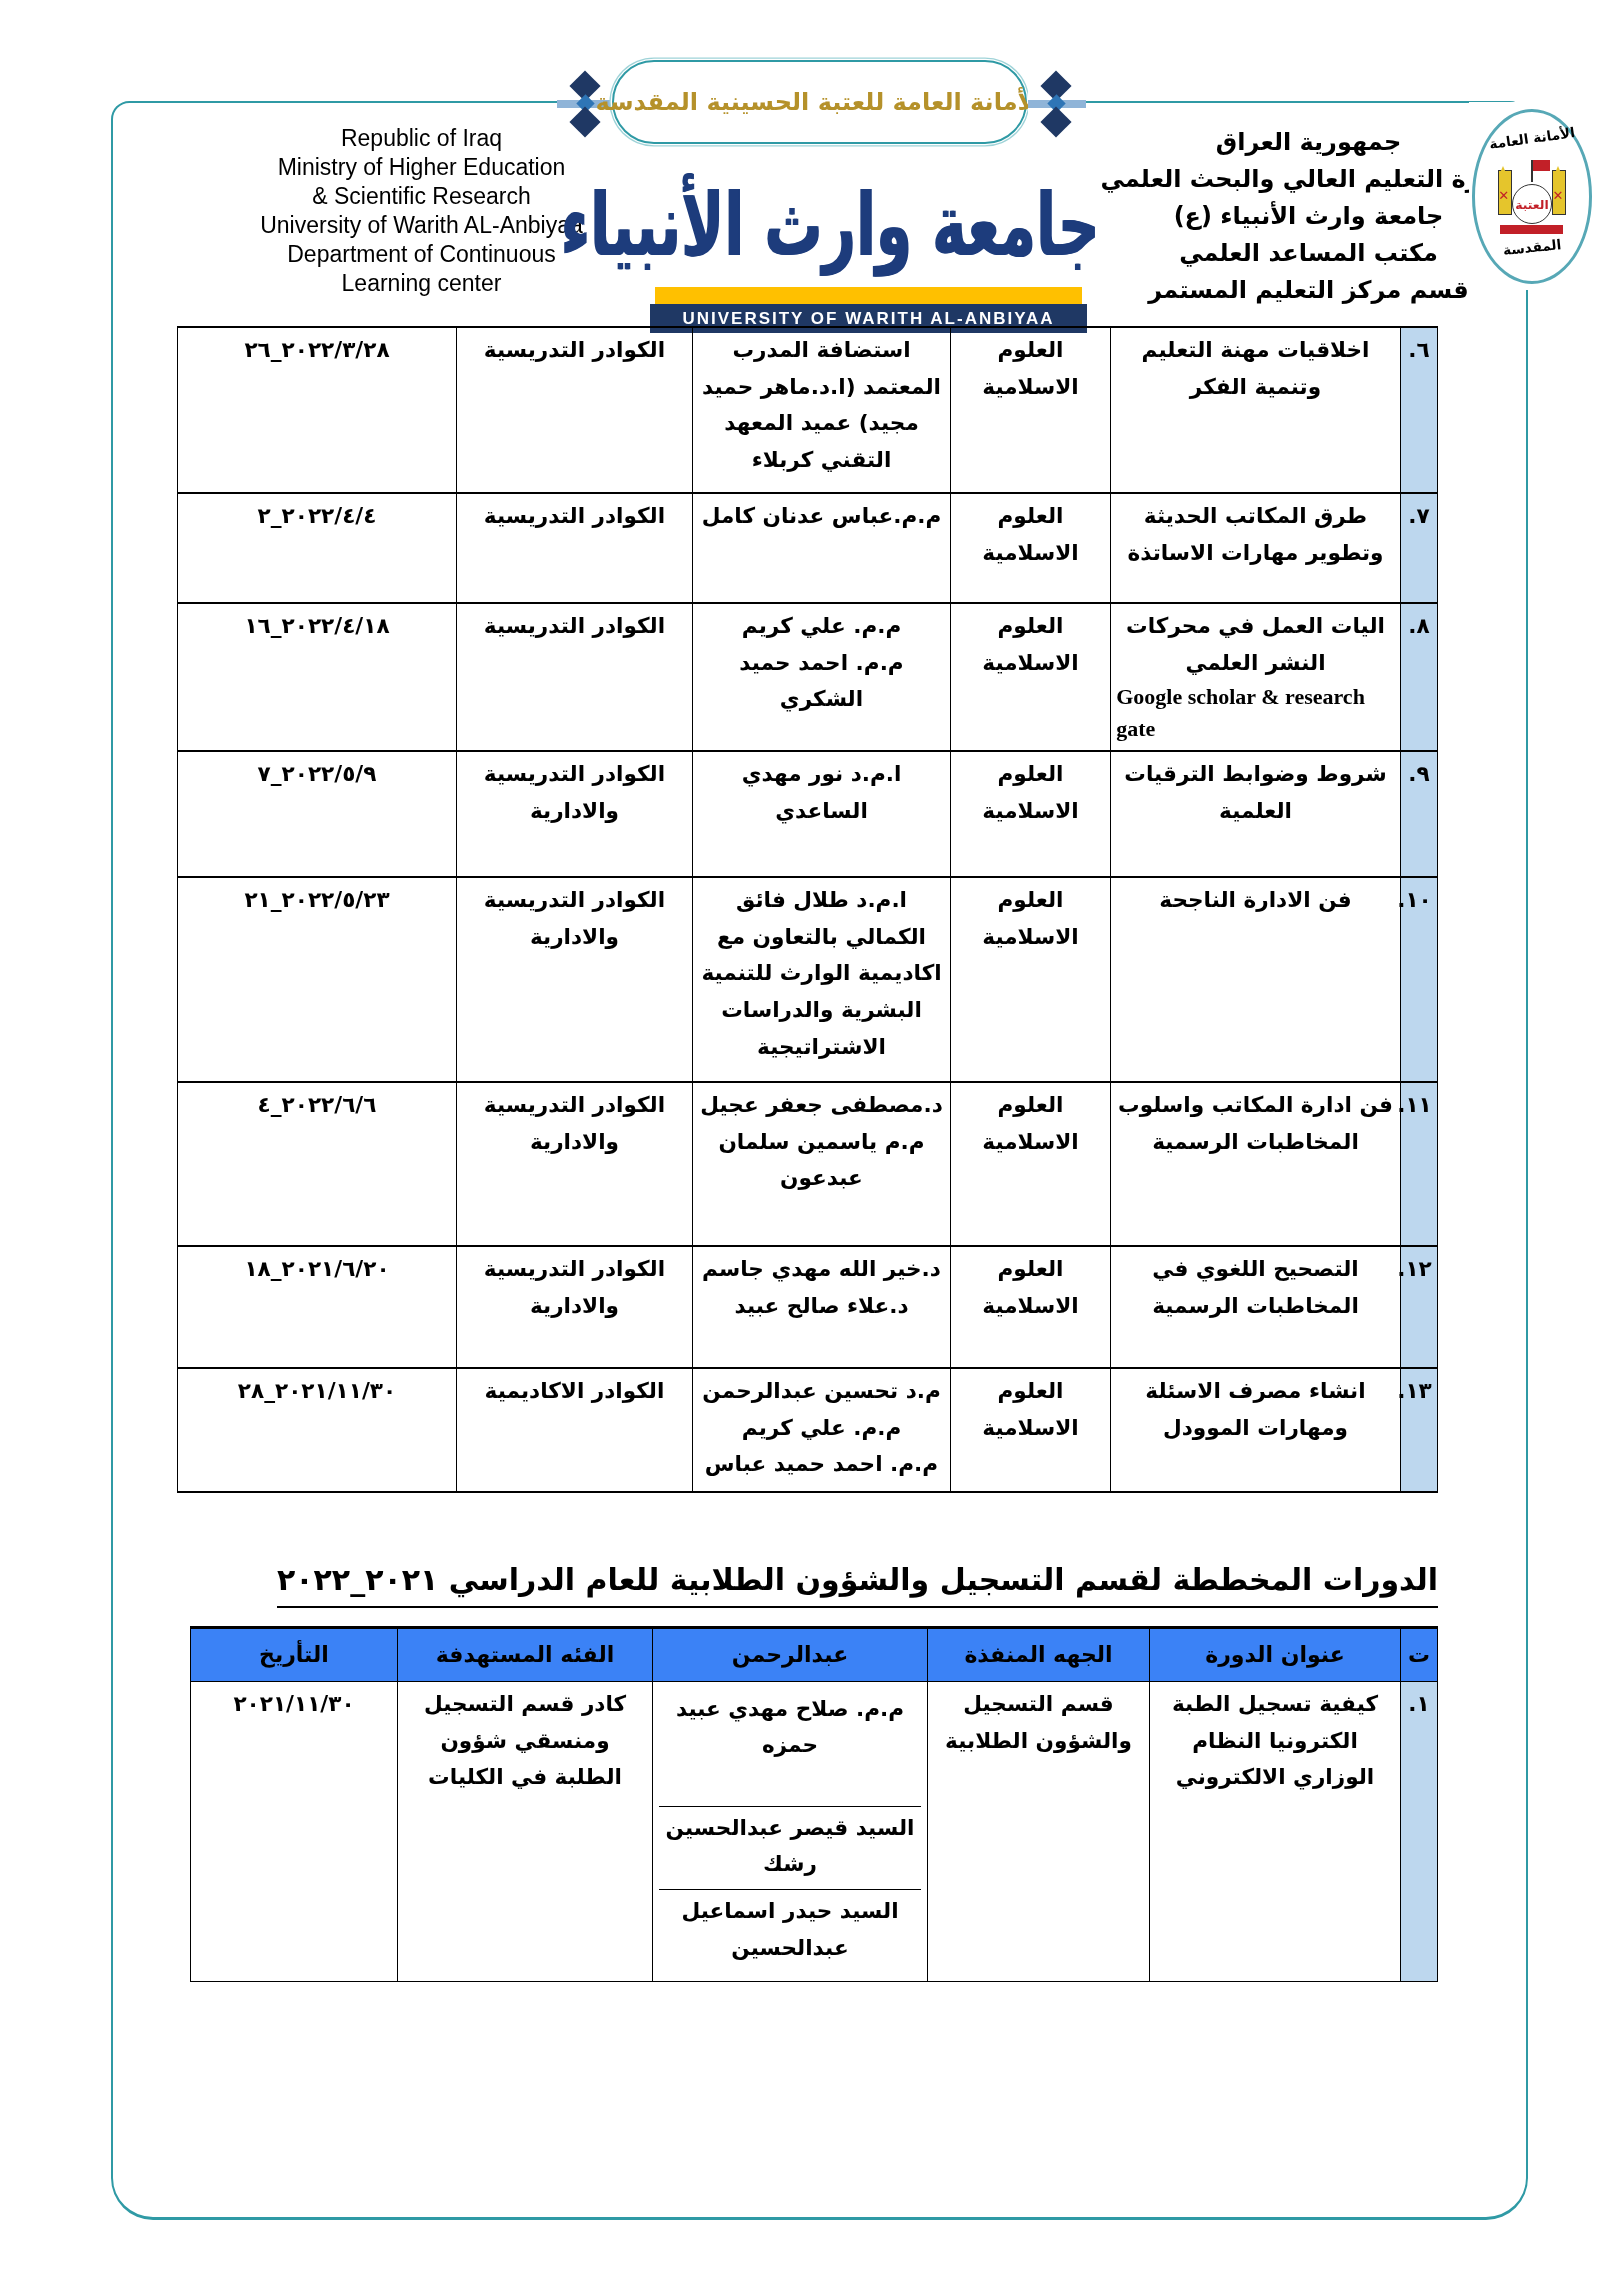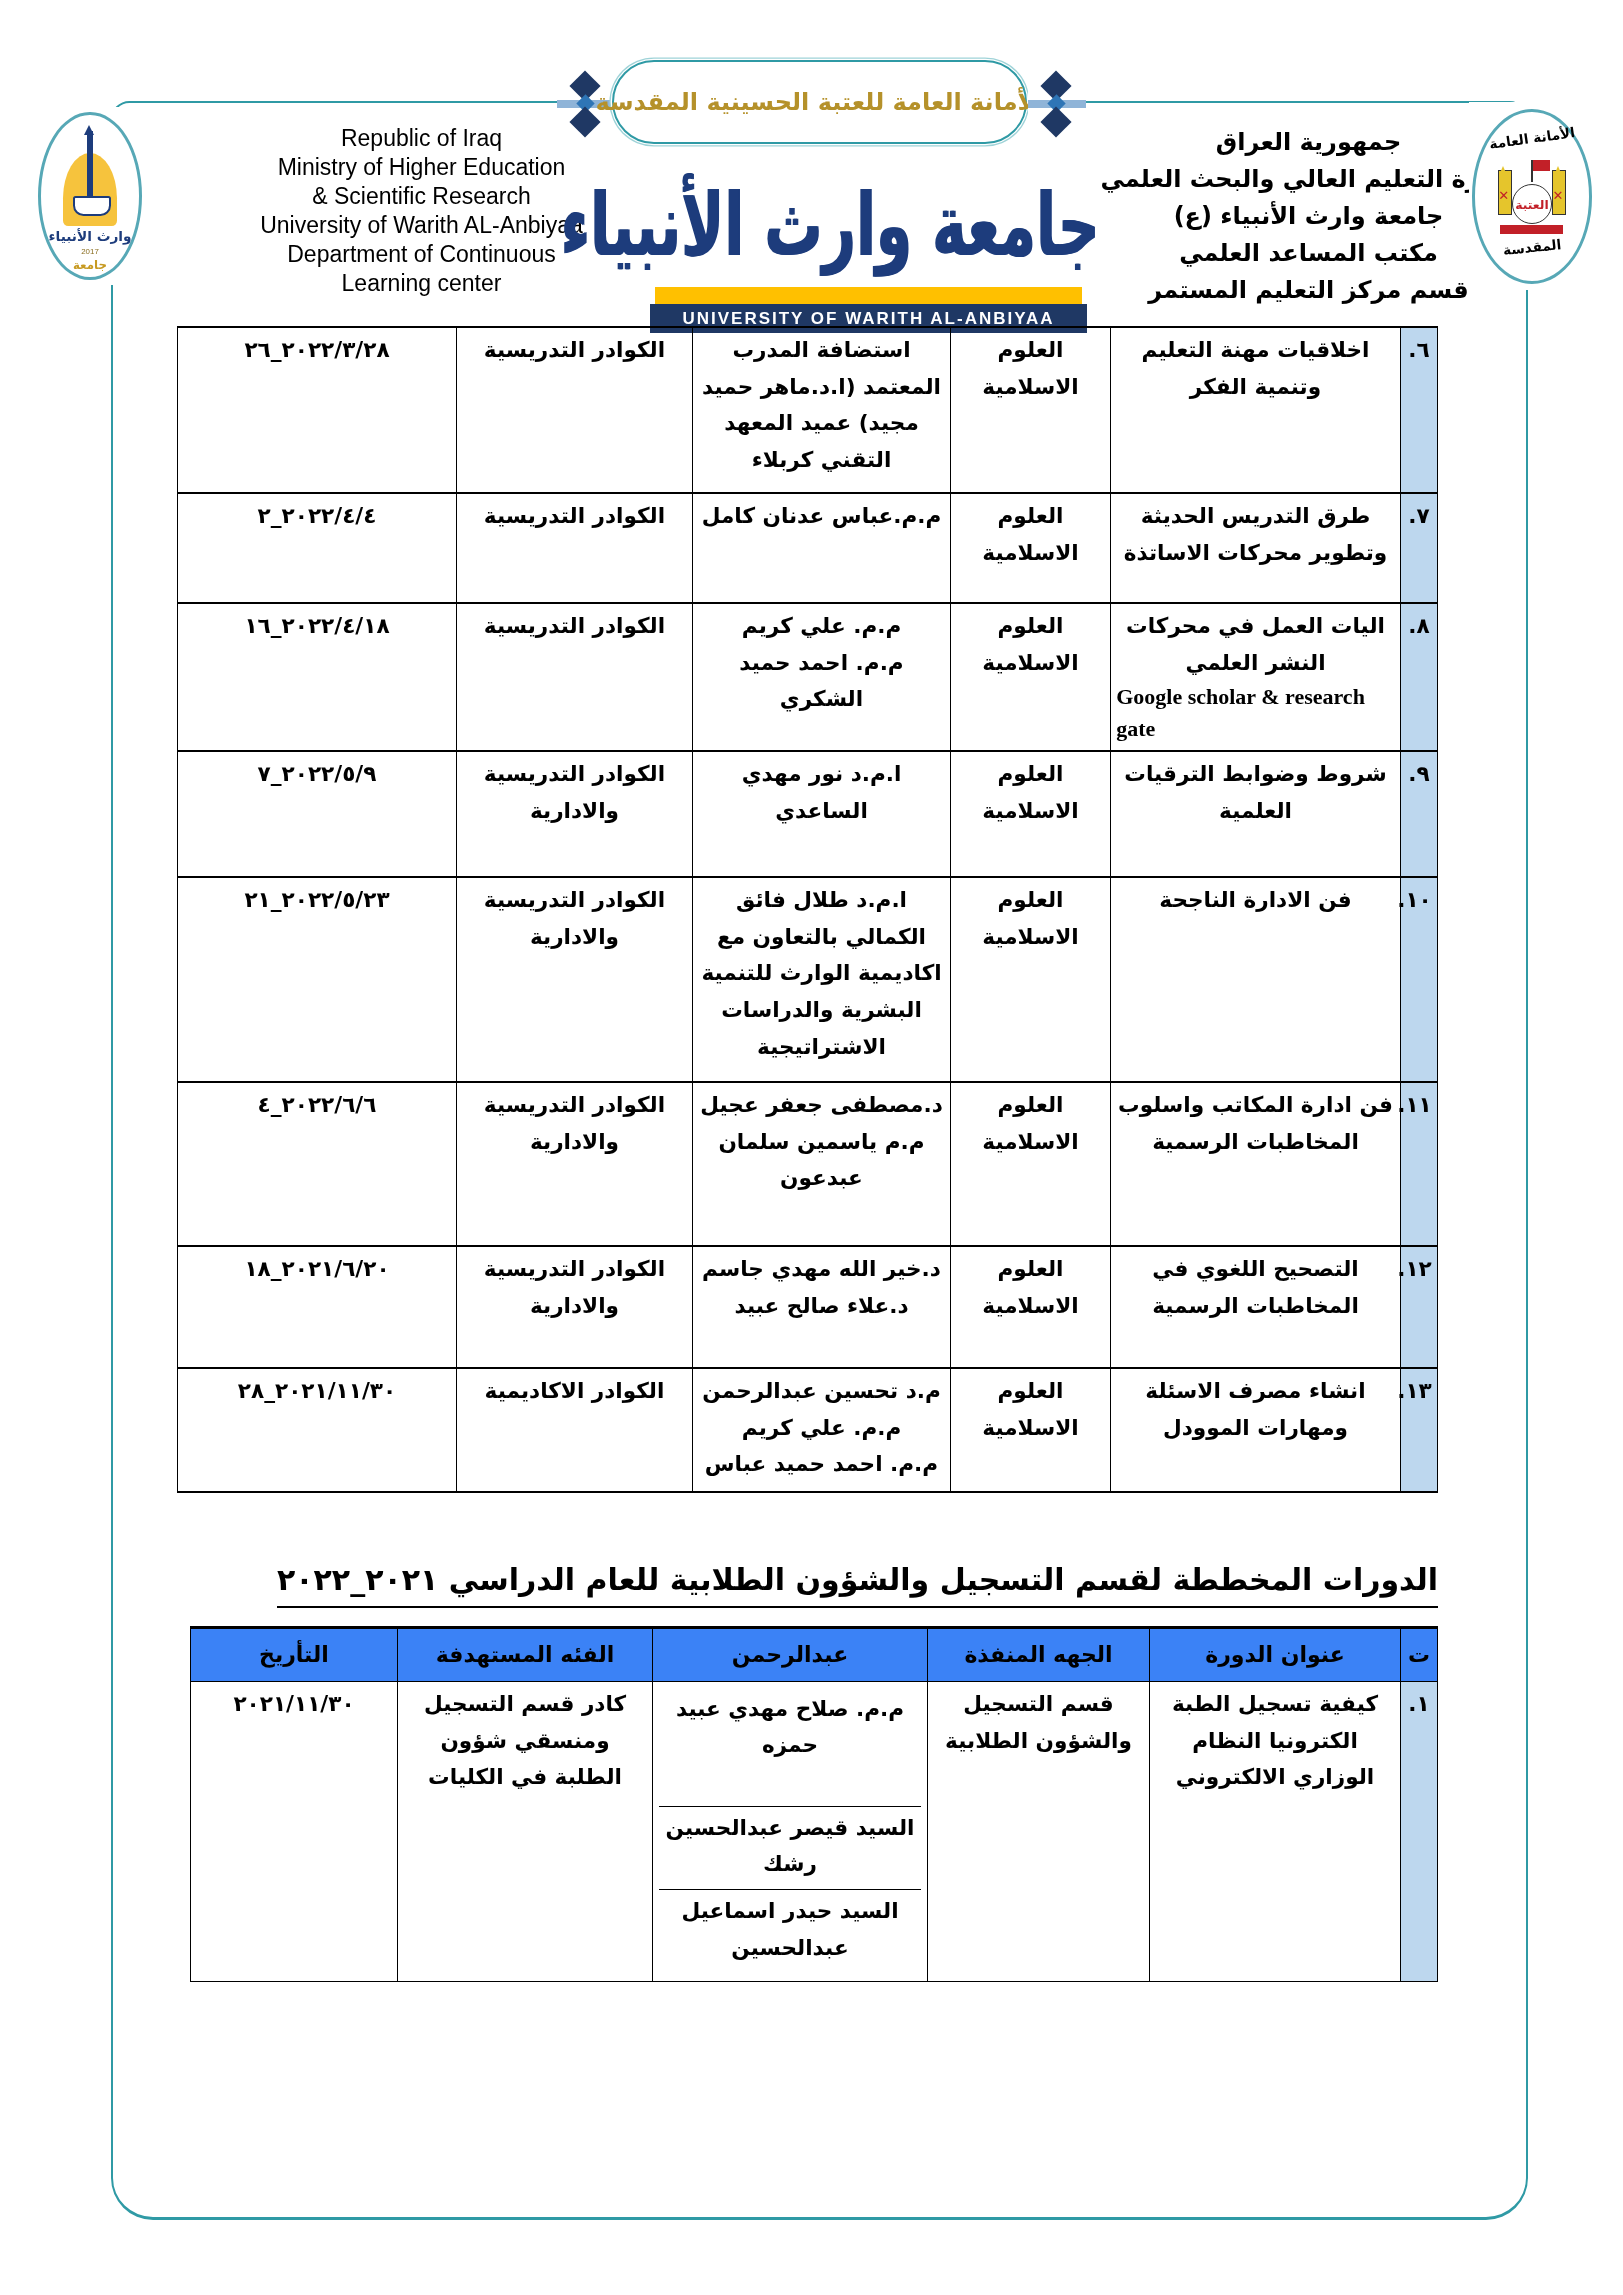--- a/index.html
+++ b/index.html
@@ -128,29 +128,20 @@
     <div class="bar"></div>
     <div class="dtop"></div>
     <div class="dmid"></div>
     <div class="dbot"></div>
   </div>
 
   <div class="uni-callig">جامعة وارث الأنبياء</div>
   <div class="uni-bar"></div>
   <div class="uni-banner">UNIVERSITY OF WARITH AL-ANBIYAA</div>
 
-  <div class="logo-left">
-    <div class="ll-ring"></div>
-    <div class="ll-arch"></div>
-    <div class="ll-pen"></div>
-    <div class="ll-book"></div>
-    <div class="ll-text">وارث الأنبياء</div>
-    <div class="ll-year">2017</div>
-    <div class="ll-ribbon">جامعة</div>
-  </div>
 
   <div class="logo-right">
     <div class="rl-ring"></div>
     <div class="rl-top">الأمانة العامة</div>
     <div class="rl-minaret rl-m1"></div>
     <div class="rl-minaret rl-m2"></div>
     <div class="rl-flagpole"></div>
     <div class="rl-flag"></div>
     <div class="rl-circle">العتبة</div>
     <div class="rl-redbar"></div>
@@ -172,21 +163,21 @@
       <td>اخلاقيات مهنة التعليم وتنمية الفكر</td>
       <td>العلوم الاسلامية</td>
       <td class="lect">
             <p>استضافة المدرب المعتمد (ا.د.ماهر حميد مجيد) عميد المعهد التقني كربلاء</p>
           </td>
       <td>الكوادر التدريسية</td>
       <td><span class="date">٢٠٢٢/٣/٢٨_٢٦</span></td>
     </tr>
     <tr style="height:110px">
       <td class="numcell">٧.</td>
-      <td>طرق التدريس الحديثة وتطوير محركات الاساتذة</td>
+      <td>طرق المكاتب الحديثة وتطوير مهارات الاساتذة</td>
       <td>العلوم الاسلامية</td>
       <td class="lect">
             <p>م.م.عباس عدنان كامل</p>
           </td>
       <td>الكوادر التدريسية</td>
       <td><span class="date">٢٠٢٢/٤/٤_٢</span></td>
     </tr>
     <tr style="height:148px">
       <td class="numcell">٨.</td>
       <td>

